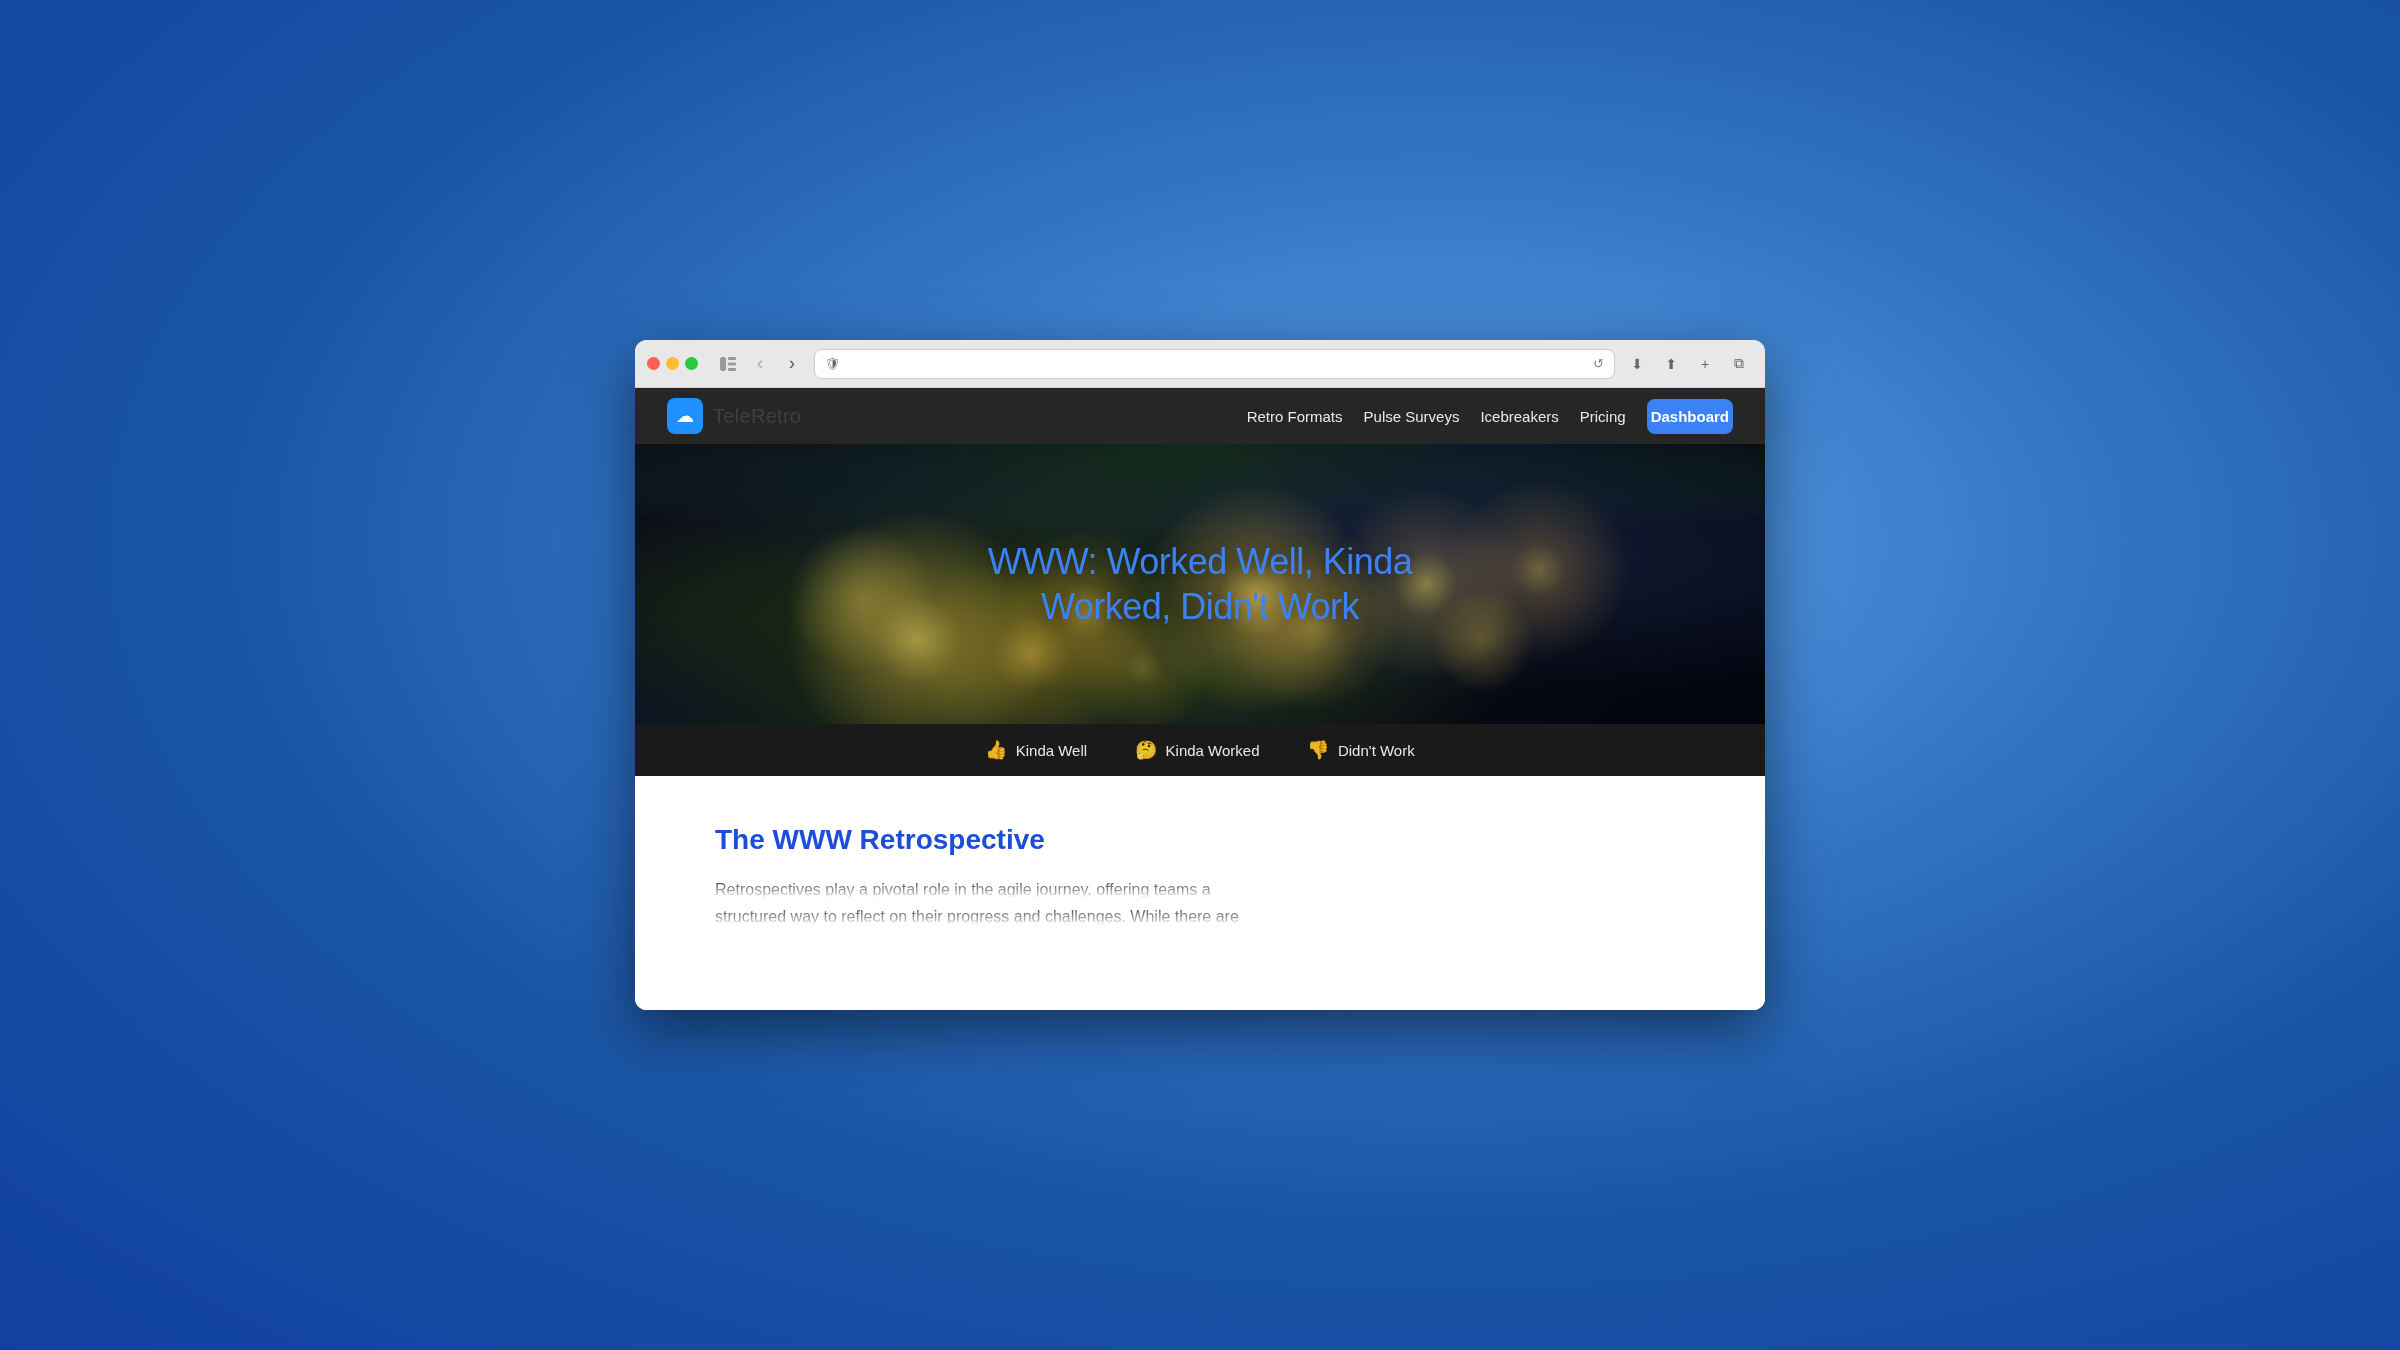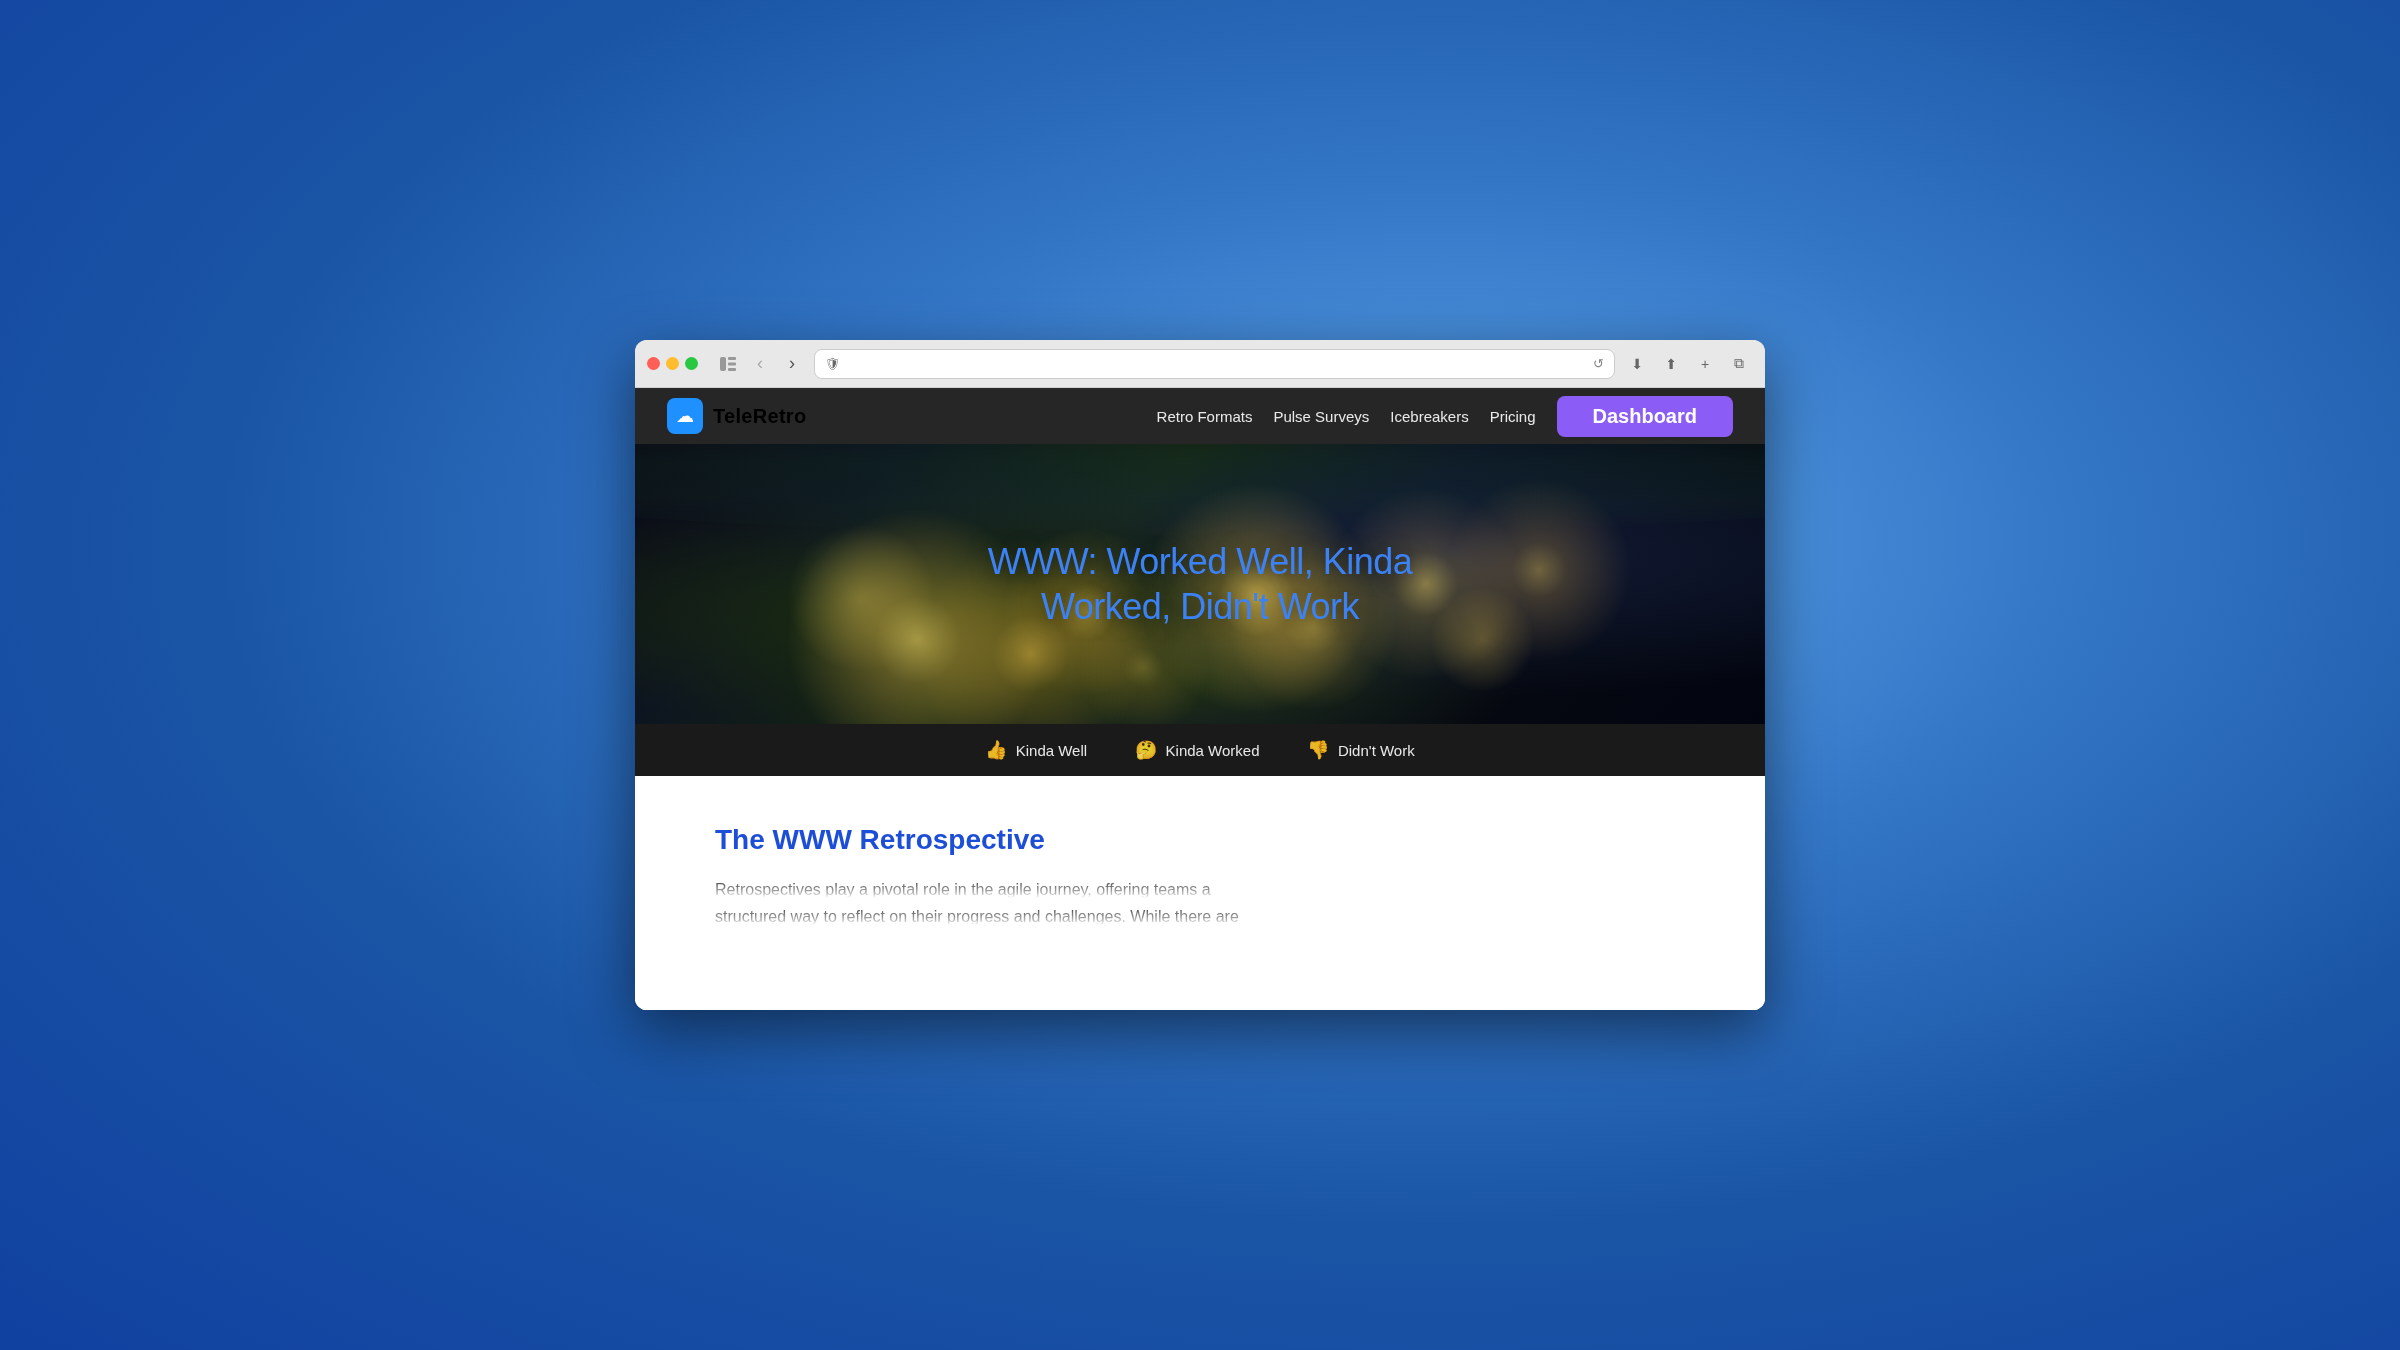--- a/index.html
+++ b/index.html
@@ -186,47 +186,47 @@
       background: #1e90ff;
       border-radius: 8px;
       display: flex;
       align-items: center;
       justify-content: center;
       color: white;
       font-size: 18px;
     }
 
     .logo-text {
-      color: #000000;
+      color: #404040;
       font-size: 20px;
-      font-weight: 700;
+      font-weight: 400;
       letter-spacing: 0.3px;
     }
 
     .nav-links {
       margin-left: auto;
       display: flex;
       align-items: center;
       gap: 21px;
     }
 
     .nav-link {
       color: rgba(255,255,255,0.9);
       text-decoration: none;
       font-size: 15px;
       font-weight: 400;
     }
 
     .dashboard-btn {
-      background: #8b5cf6;
+      background: #3b82f6;
       color: white;
       border: none;
-      padding: 9px 36px;
+      padding: 9px 4px;
       border-radius: 8px;
-      font-size: 20px;
+      font-size: 15px;
       font-weight: 600;
       cursor: pointer;
     }
 
     
     .hero {
       position: relative;
       height: 280px;
       flex-shrink: 0;
       overflow: hidden;

